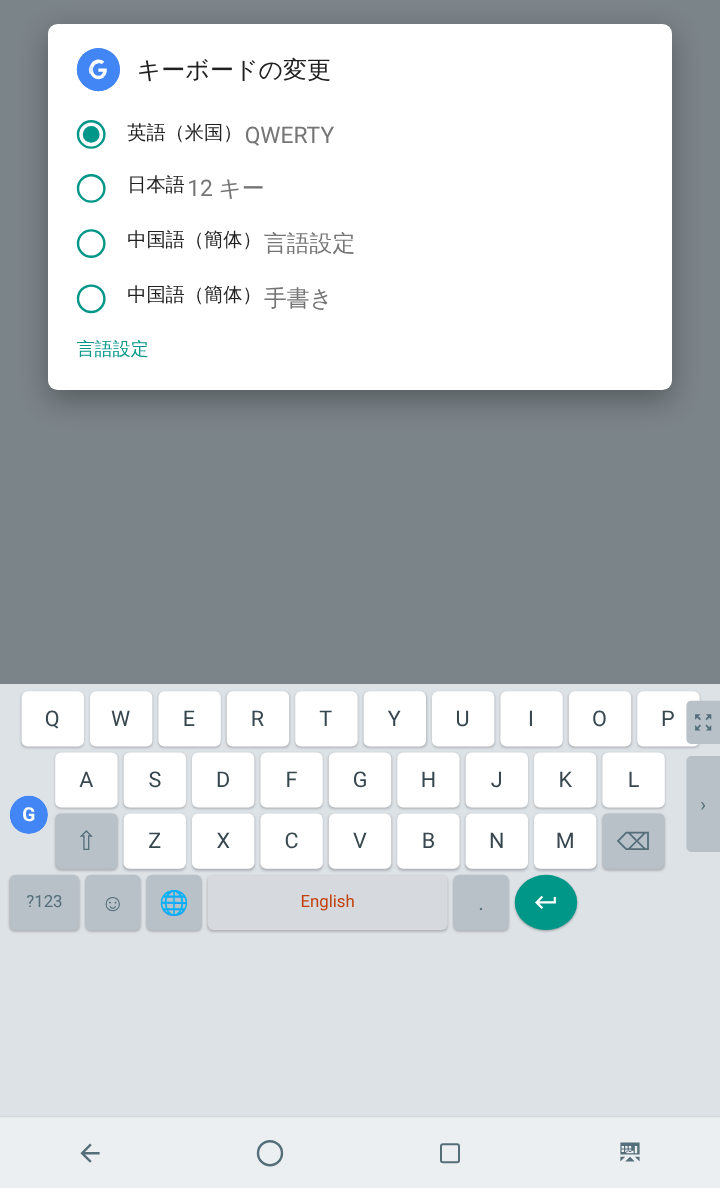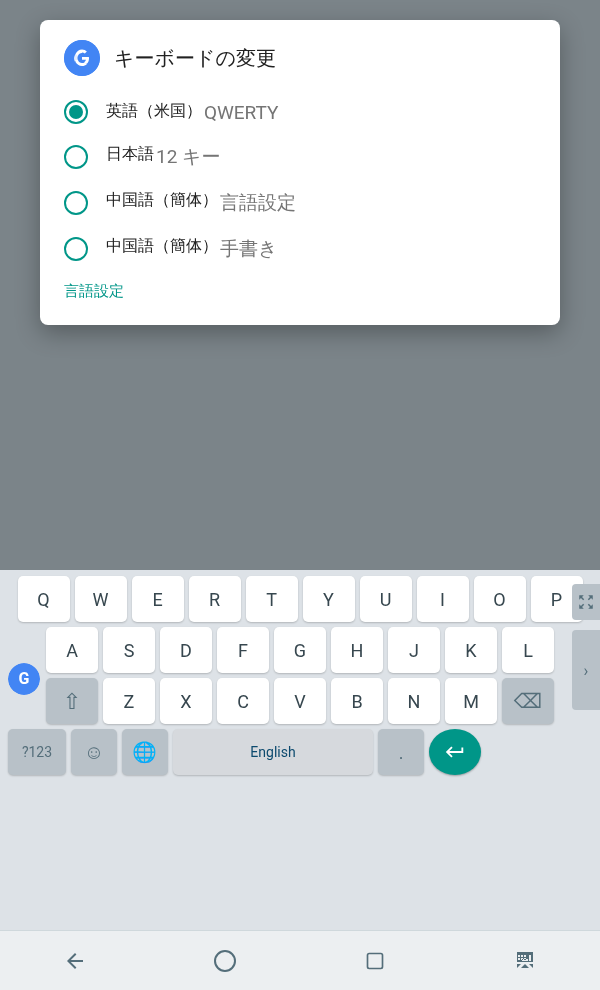--- a/index.html
+++ b/index.html
@@ -86,21 +86,21 @@
       background: #b8c1c8;
       font-size: 13px;
       color: #546e7a;
     }
 
     .key-space {
       flex: 3;
       max-width: 200px;
       background: #d6d9dd;
       font-size: 14px;
-      color: #0c4a6e;
+      color: #c2410c;
     }
 
     .key-enter {
       width: 52px;
       height: 46px;
       background: #009688;
       border-radius: 50%;
       display: flex;
       align-items: center;
       justify-content: center;

